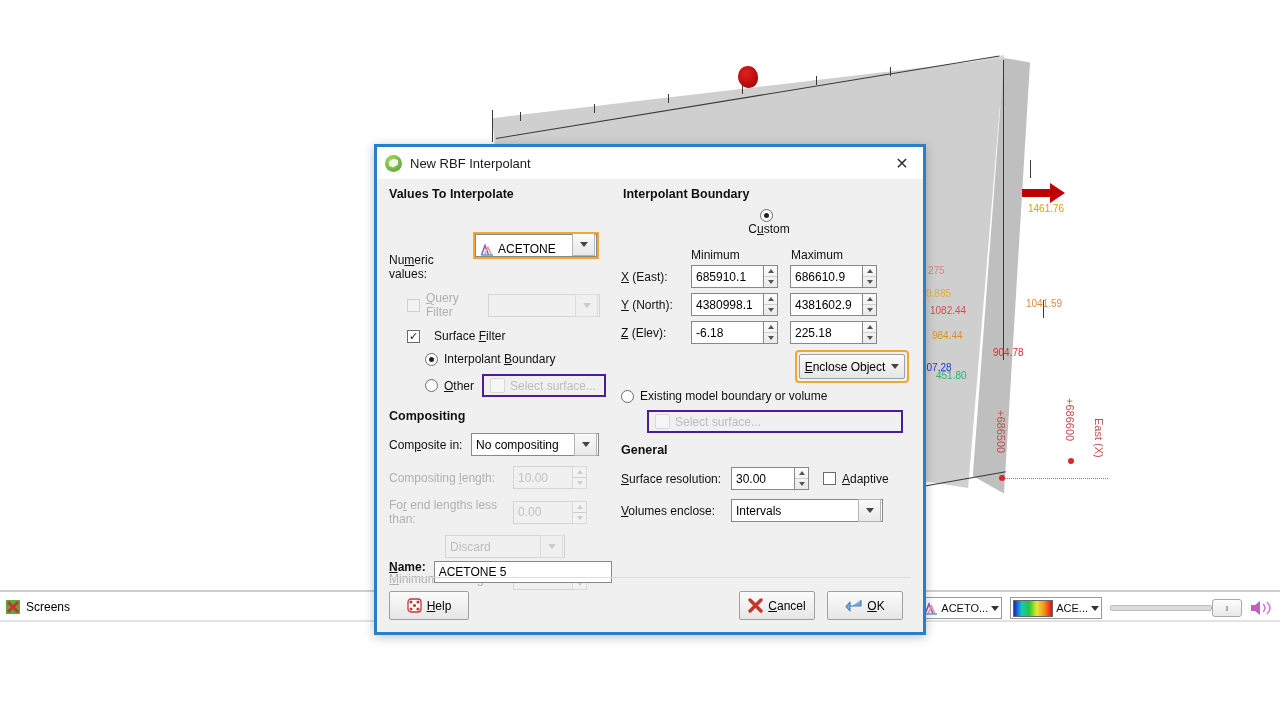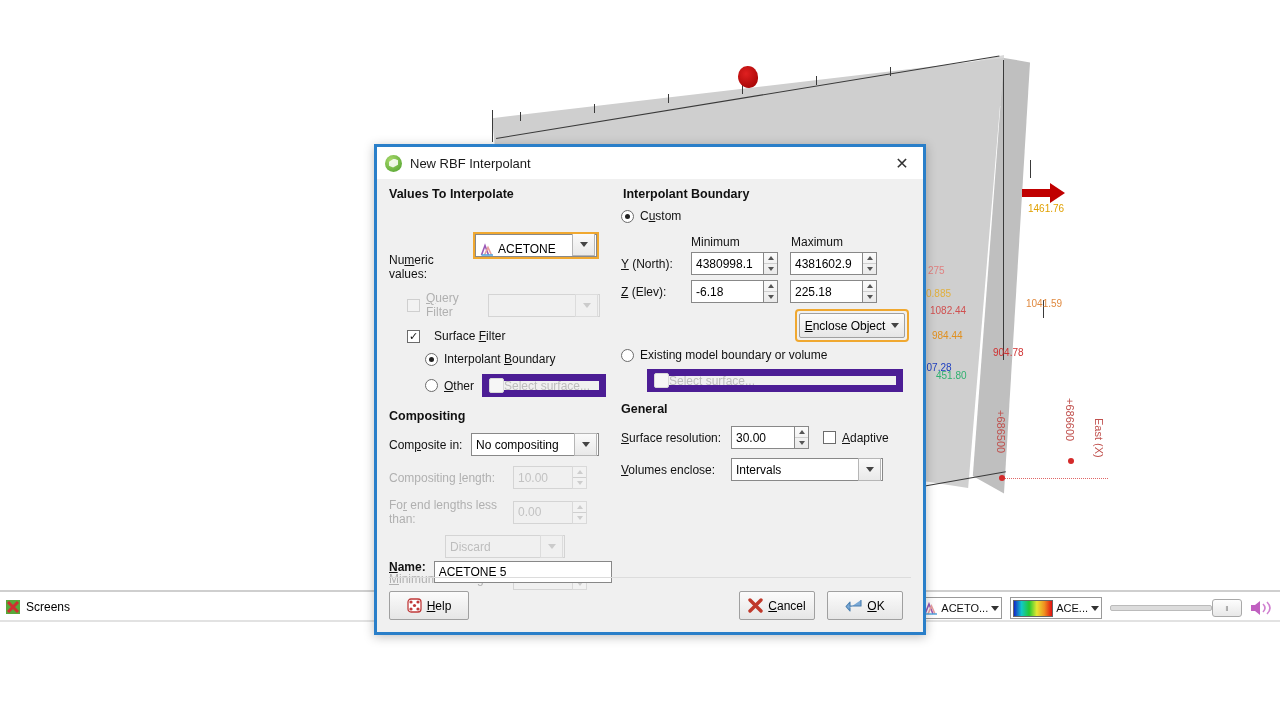--- a/index.html
+++ b/index.html
@@ -114,22 +114,22 @@
     display:flex;align-items:center;justify-content:center;font-size:11px;line-height:1;color:#111;flex:none;}
   .chk.dis{border-color:#cfcfcf;background:#f2f2f2;}
   .radio{width:13px;height:13px;border-radius:50%;border:1px solid #6b6b6b;background:#fff;box-sizing:border-box;
     display:flex;align-items:center;justify-content:center;flex:none;}
   .radio .dot{width:5px;height:5px;border-radius:50%;background:#222;}
 
   .btn3d{background:linear-gradient(#fbfbfb,#e6e6e6);border:1px solid #a0a0a0;border-radius:2px;
     display:flex;align-items:center;justify-content:center;font-size:12px;box-sizing:border-box;}
   .enclose-wrap{border:2px solid #f0a830;border-radius:4px;padding:2px;display:inline-block;}
 
-  .sel-surface{height:23px;border:7px solid #4c1d95;background:#f0f0f0;display:flex;align-items:center;
-    padding:0 0;color:#bdbdbd;font-size:12px;box-sizing:border-box;}
+  .sel-surface{height:23px;border:2px solid #4c1d95;background:#f0f0f0;display:flex;align-items:center;
+    gap:5px;padding:0 6px;color:#bdbdbd;font-size:12px;box-sizing:border-box;}
   .ghost-icon{width:13px;height:13px;border:1px solid #d8d8d8;border-radius:2px;background:#f6f6f6;}
 
   #namerow{position:absolute;left:12px;bottom:12px;display:flex;align-items:center;gap:8px;}
   #footersep{position:absolute;left:12px;right:12px;bottom:54px;height:1px;background:#dcdcdc;}
   #footer{position:absolute;left:0;right:0;bottom:0;height:52px;}
   .footbtn{position:absolute;height:29px;}
   .fb-inner{width:100%;height:100%;display:flex;align-items:center;justify-content:center;gap:5px;}
   .peak-icon{width:14px;height:13px;}
 </style>
 </head>
@@ -344,32 +344,57 @@
               <div>
                 <i class="dn"></i>
               </div>
             </span>
         </span>
       </div>
     </div>
 
     <div class="col-right" style="top:30px;">
 
-      <div class="row" style="margin-bottom:12px;">
+      <div class="row" style="margin-bottom:12px;flex-direction:column;">
         <span class="radio">
             <span class="dot"></span>
           </span>
         <span class="lbl" style="margin-left:6px;">C<u class="acc">u</u>stom</span>
       </div>
 
       <div style="display:flex;margin-left:70px;margin-bottom:3px;">
         <span class="lbl" style="width:100px;">Minimum</span>
         <span class="lbl">Maximum</span>
       </div>
 
+      <div class="row" style="margin-bottom:5px;">
+        <span class="lbl" style="width:70px;"><u class="acc">X</u> (East):</span>
+        <span class="spin">
+          <span class="txt">685910.1</span>
+          <span class="arrows">
+              <div>
+                <i class="up"></i>
+              </div>
+              <div>
+                <i class="dn"></i>
+              </div>
+            </span>
+        </span>
+        <span class="spin" style="margin-left:12px;">
+          <span class="txt">686610.9</span>
+          <span class="arrows">
+              <div>
+                <i class="up"></i>
+              </div>
+              <div>
+                <i class="dn"></i>
+              </div>
+            </span>
+        </span>
+      </div>
 
       <div class="row" style="margin-bottom:5px;">
         <span class="lbl" style="width:70px;"><u class="acc">Y</u> (North):</span>
         <span class="spin">
           <span class="txt">4380998.1</span>
           <span class="arrows">
               <div>
                 <i class="up"></i>
               </div>
               <div>

